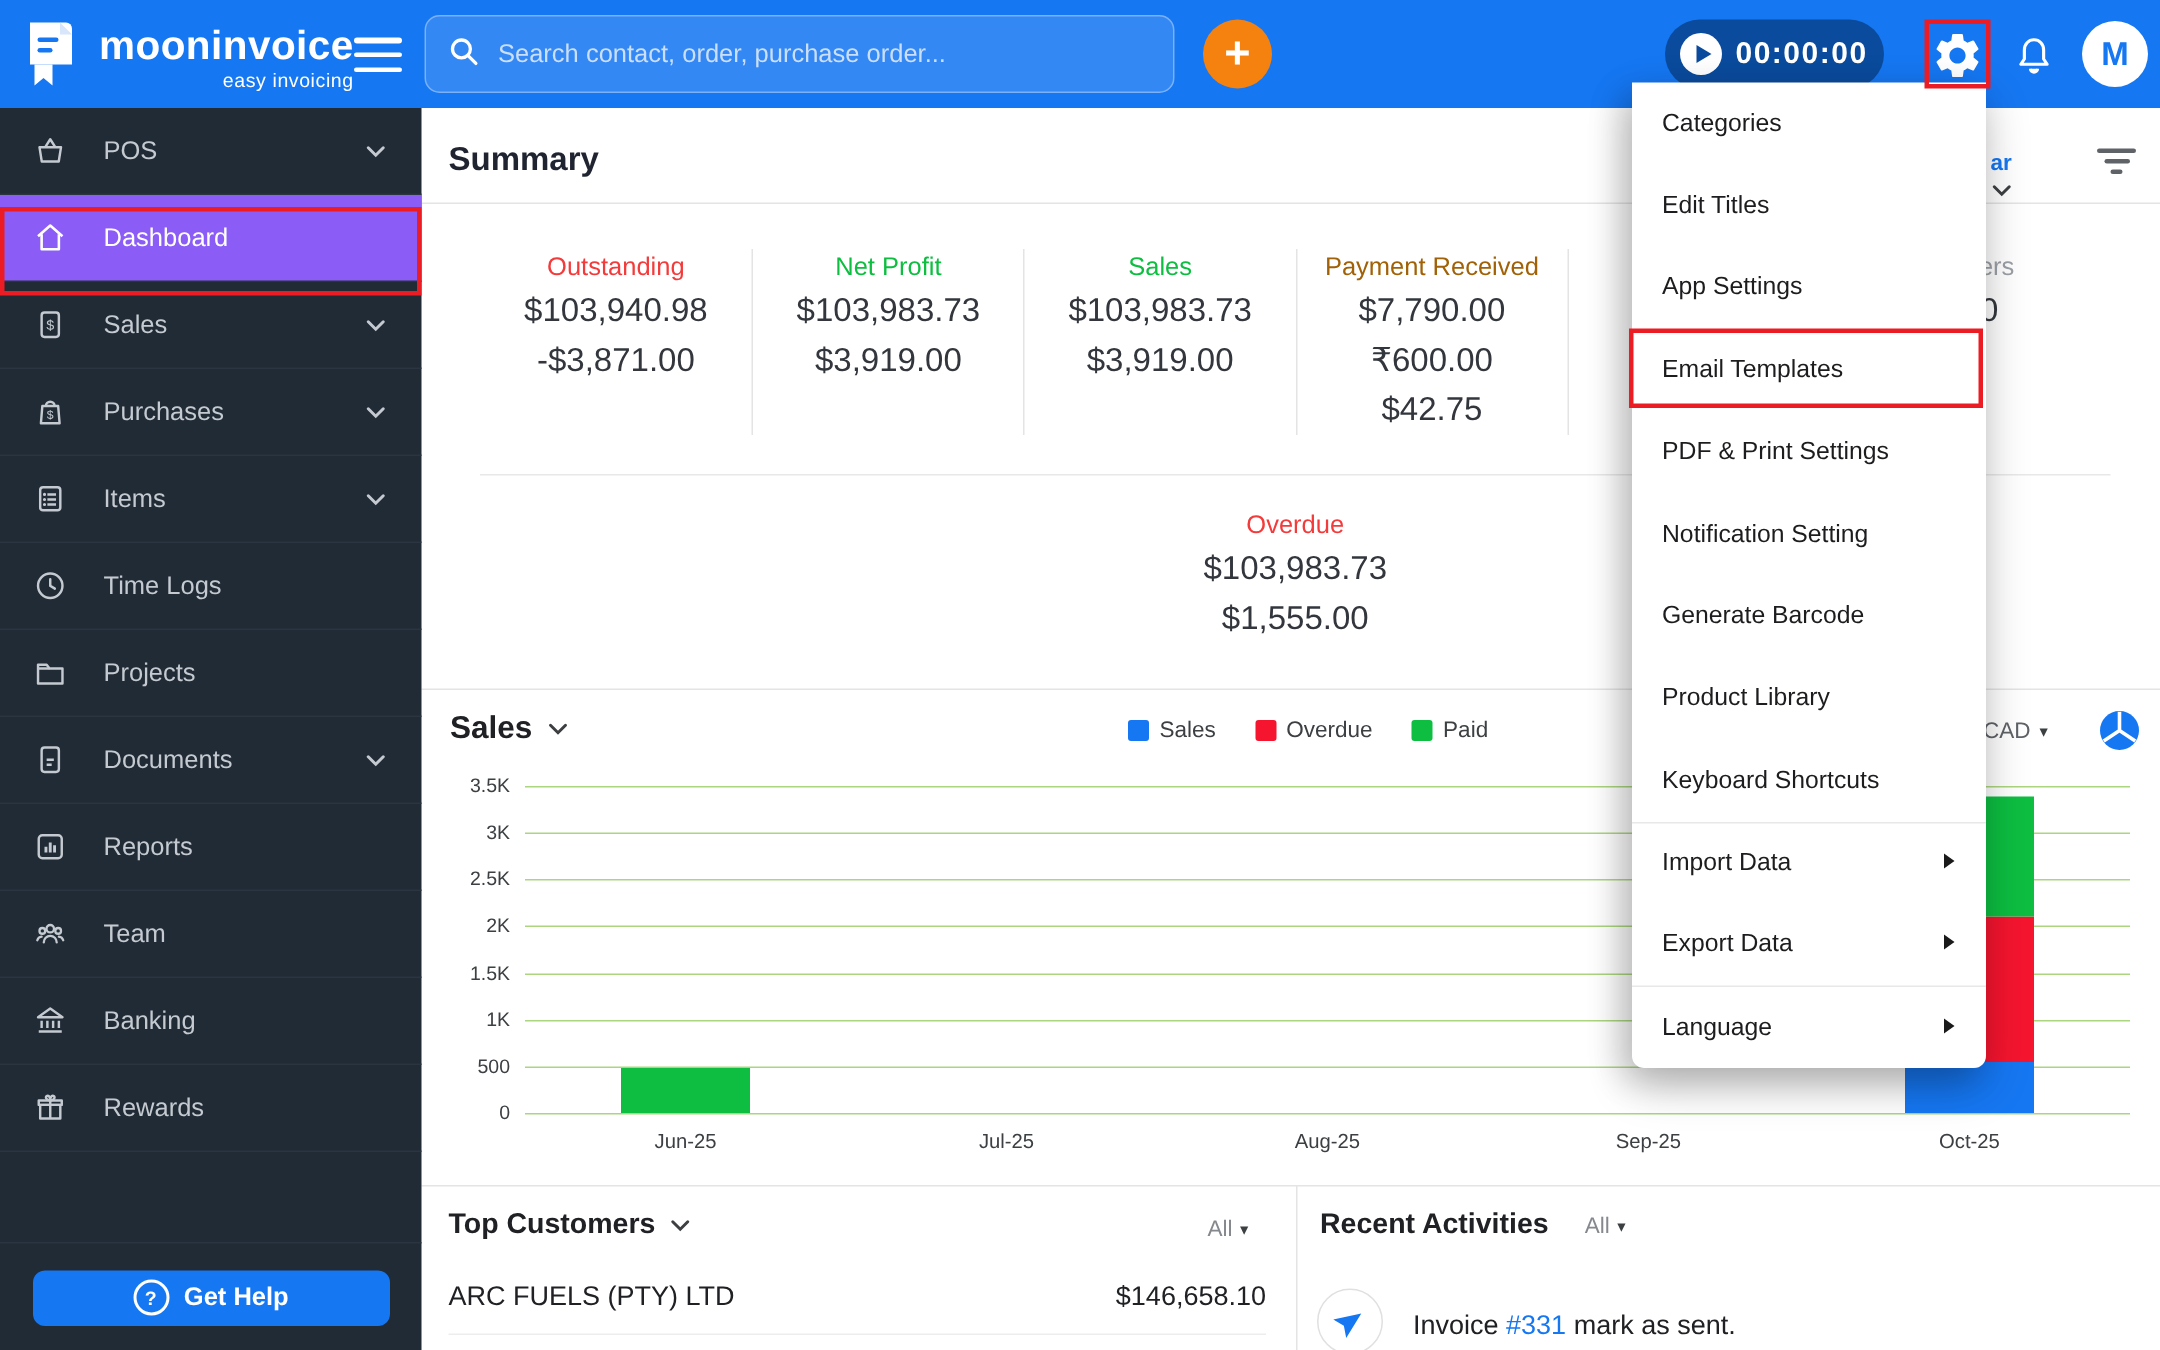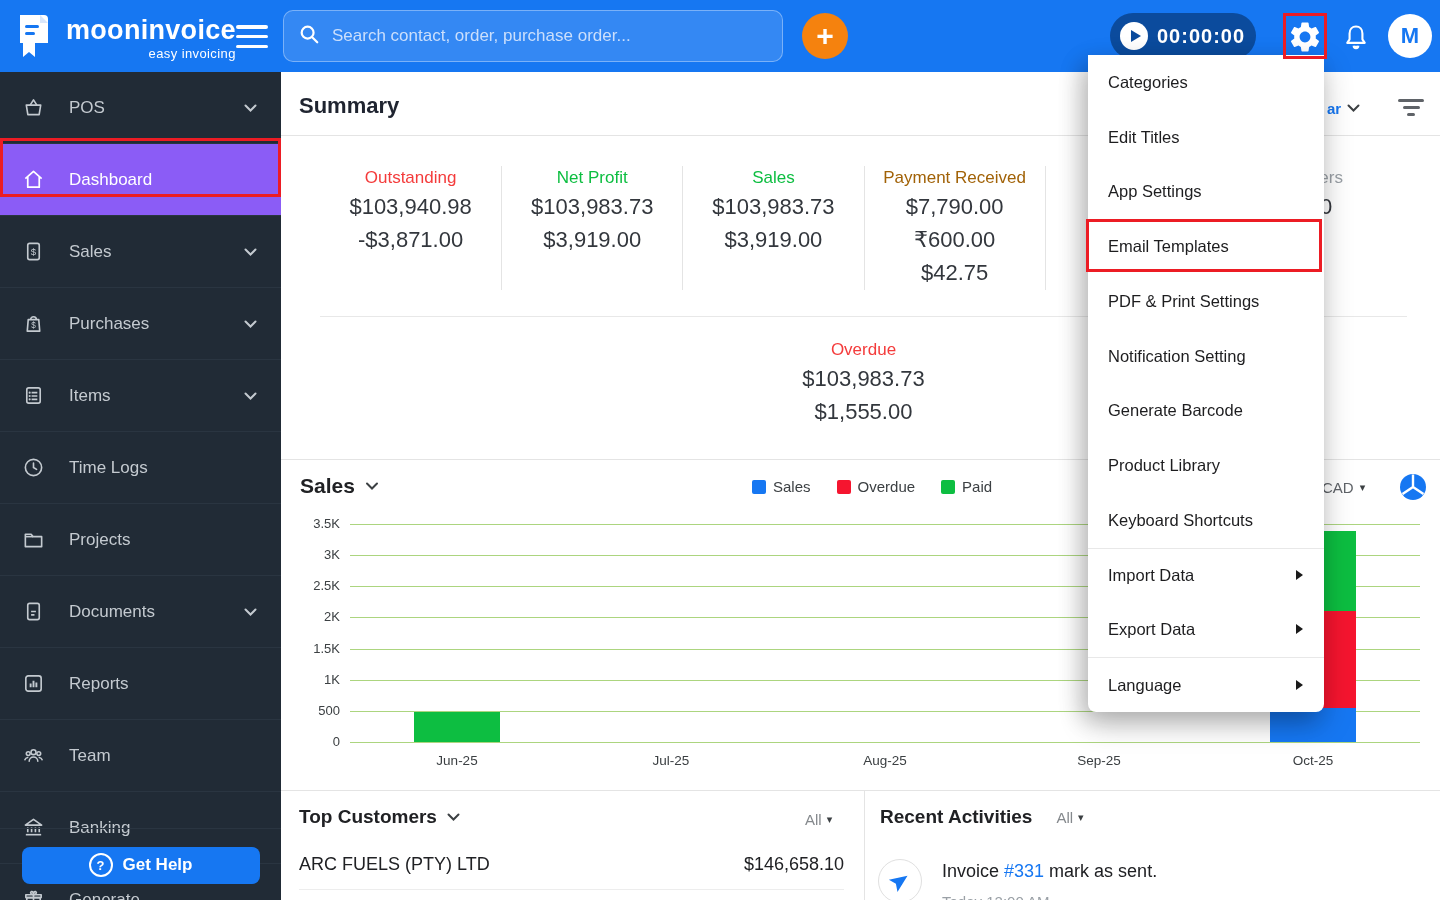--- a/index.html
+++ b/index.html
@@ -30,37 +30,37 @@
   #play-circle{width:28px;height:28px;border-radius:50%;background:#fff;display:flex;align-items:center;justify-content:center;}
   #play-tri{width:0;height:0;border-left:10px solid #0B4B9D;border-top:6px solid transparent;border-bottom:6px solid transparent;margin-left:3px;}
   #timer-text{color:#fff;font-size:20px;font-weight:bold;letter-spacing:1px;}
   #gear-btn{left:1287px;top:19px;width:36px;height:36px;cursor:pointer;}
   #bell-btn{left:1342px;top:21px;width:28px;height:32px;cursor:pointer;}
   #avatar{left:1388px;top:14px;width:44px;height:44px;border-radius:50%;background:#fff;
           color:#1677F2;font-weight:bold;font-size:22px;display:flex;align-items:center;justify-content:center;cursor:pointer;}
 
   
   #sidebar{left:0;top:72px;width:281px;height:828px;background:#212B36;z-index:10;}
-  .side-item{height:72px;display:flex;align-items:center;padding-left:22px;gap:24px;
+  .side-item{height:58px;display:flex;align-items:center;padding-left:22px;gap:24px;
              border-bottom:1px solid #2A3541;color:#C4CAD0;font-size:17px;font-weight:500;cursor:pointer;box-sizing:border-box;}
   .side-item .chev{margin-left:auto;margin-right:24px;}
   .side-item.active{background:#8b5cf6;color:#fff;}
   .side-item svg{flex:0 0 auto;}
   #help-area{position:absolute;left:0;top:756px;width:281px;height:72px;border-top:1px solid #2A3541;
              display:flex;align-items:center;justify-content:center;}
   #get-help{width:238px;height:37px;background:#1677F2;border:none;border-radius:8px;color:#fff;
             font-size:17px;font-weight:bold;display:flex;align-items:center;justify-content:center;gap:10px;cursor:pointer;
             font-family:"Liberation Sans","DejaVu Sans",sans-serif;}
   #help-q{width:20px;height:20px;border:2px solid #fff;border-radius:50%;font-size:13px;display:flex;
           align-items:center;justify-content:center;font-weight:bold;}
 
   
   .h-divider{background:#E4E4E4;height:1px;}
   #summary-title{left:299px;top:93px;font-size:22px;font-weight:600;color:#1F2430;}
-  #period-visible{left:1327px;top:100px;font-size:15px;font-weight:bold;color:#1677F2;display:flex;align-items:center;gap:6px;}
+  #period-visible{left:1327px;top:100px;font-size:15px;font-weight:bold;color:#1677F2;display:flex;align-items:center;gap:6px;flex-direction:column;}
   #filter-icon{left:1398px;top:99px;width:26px;display:flex;flex-direction:column;align-items:center;gap:4px;cursor:pointer;}
   #filter-icon div{height:3px;background:#5F6368;border-radius:2px;}
 
   #metrics{left:320px;top:166px;width:1087px;height:124px;display:flex;}
   .metric{width:181.2px;text-align:center;box-sizing:border-box;}
   .metric + .metric{border-left:1px solid #E4E4E4;}
   .metric-title{font-size:17px;line-height:24px;font-weight:500;}
   .metric-val{font-size:22px;line-height:33px;color:#33373D;}
 
   #overdue{left:320px;top:338px;width:1087px;text-align:center;}
@@ -82,21 +82,21 @@
 
   #bottom-left-head{left:299px;top:806px;display:flex;align-items:center;gap:10px;}
   .panel-title{font-size:19px;font-weight:bold;color:#202124;}
   .all-dd{font-size:15px;color:#85898D;display:flex;align-items:center;gap:5px;cursor:pointer;}
   #tc-all{left:805px;top:811px;}
   #customer-row{left:299px;top:854px;width:545px;display:flex;justify-content:space-between;
                 font-size:18px;color:#202124;padding-bottom:14px;border-bottom:1px solid #EDEDED;}
   #ra-head{left:880px;top:806px;display:flex;align-items:center;gap:24px;}
   #activity{left:878px;top:859px;display:flex;gap:20px;}
   #activity-avatar{width:42px;height:42px;border-radius:50%;border:1px solid #E0E0E0;display:flex;align-items:center;justify-content:center;background:#fff;}
-  #activity-text{font-size:18px;color:#202124;margin-top:2px;}
+  #activity-text{font-size:18px;color:#202124;margin-top:14px;}
   #activity-link{color:#1677F2;}
   #activity-meta{font-size:15px;color:#9AA0A6;margin-top:11px;}
 
   
   #settings-menu{left:1088px;top:55px;width:236px;height:657px;background:#fff;z-index:80;
                  border-radius:0 0 8px 8px;box-shadow:-8px 8px 22px rgba(0,0,0,.16),0 12px 30px rgba(0,0,0,.22);}
   .menu-item{height:54.75px;display:flex;align-items:center;padding:0 20px;font-size:16.5px;color:#1d1d1f;cursor:pointer;box-sizing:border-box;}
   .menu-item .sub-arrow{margin-left:auto;}
   .menu-item.divided{border-top:1px solid #E8E8E8;}
 
@@ -263,21 +263,21 @@
         </svg>
       <span>Banking</span>
     </div>
     <div class="side-item">
       <svg width="23" height="23" viewBox="0 0 24 24" fill="none" stroke="currentColor" stroke-width="1.7" stroke-linejoin="round">
           <rect x="5" y="10" width="14" height="9.5"></rect>
           <rect x="4" y="7" width="16" height="3"></rect>
           <path d="M12 7 v12.5"></path>
           <path d="M12 7 C9.5 7 8 4.5 9.8 3.8 C11.3 3.3 12 5 12 7 M12 7 C14.5 7 16 4.5 14.2 3.8 C12.7 3.3 12 5 12 7"></path>
         </svg>
-      <span>Generate</span>
+      <span>Rewards</span>
     </div>
     <div id="help-area">
       <button id="get-help">
         <span id="help-q">?</span>
         <span>Get Help</span>
       </button>
     </div>
   </div>
 
   <div id="summary-title" class="abs">Summary</div>

